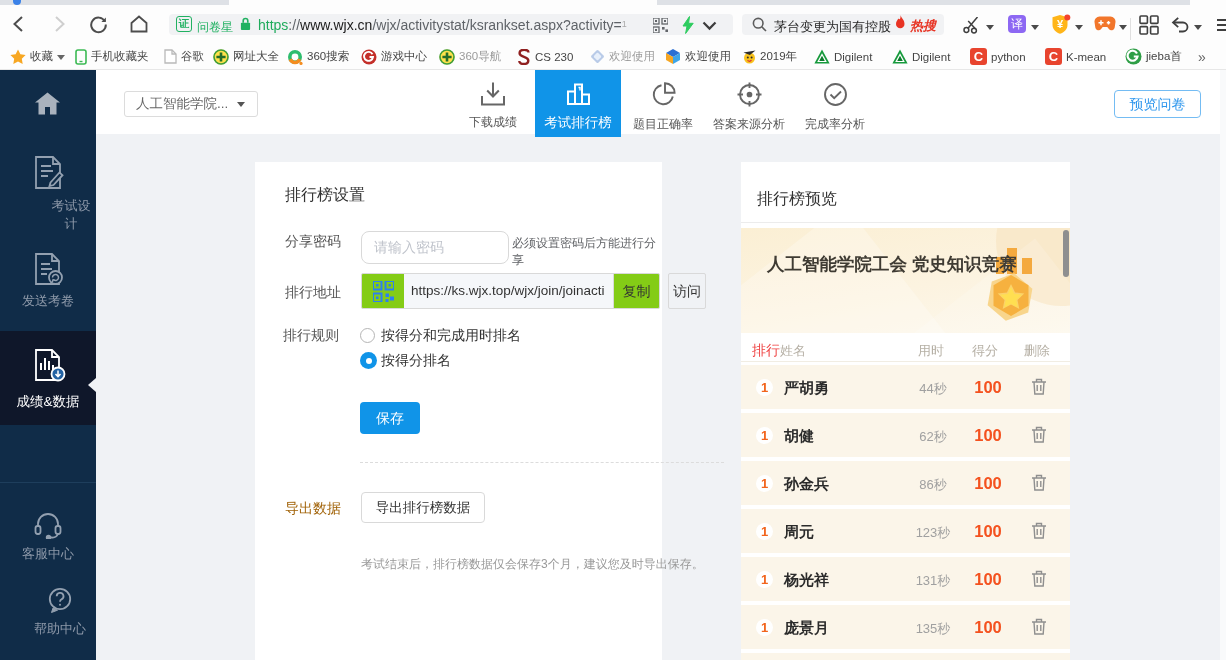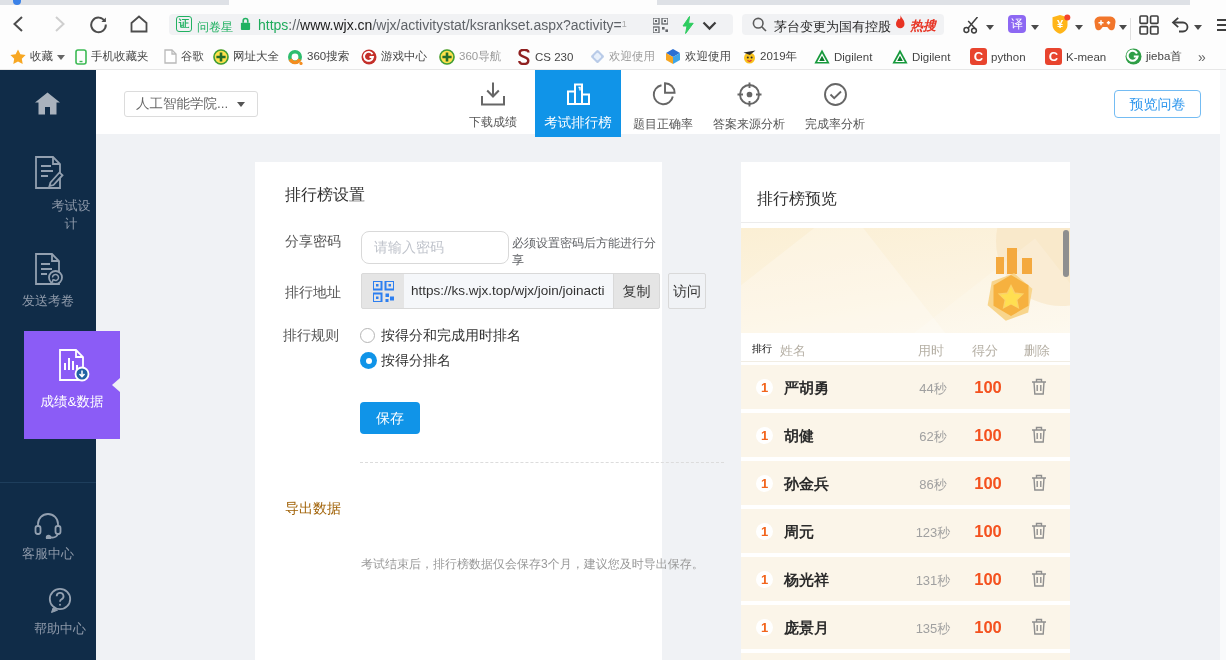--- a/index.html
+++ b/index.html
@@ -214,21 +214,21 @@
             <g fill="none" stroke="#93a0b0" stroke-width="1.8">
               <path d="M4 2 H20 L27 9 V32 H4 Z"></path>
               <path d="M20 2 V9 H27"></path>
               <path d="M9 12 H18 M9 17 H20 M9 22 H15"></path>
               <circle cx="23.5" cy="25.5" r="6.5" fill="#102c48"></circle>
               <path d="M20.5 25.5 a3 3 0 1 1 1.2 2.4 M20.3 30 l0.8 -2.4 2.2 0.8" stroke-width="1.5"></path>
             </g>
           </svg>
         <div style="margin-top:3px;">发送考卷</div>
       </div>
-      <div class="abs" id="sbactive" style="left:0;top:261px;width:96px;height:108px;background:#8b5cf6;margin-left:24px;">
+      <div class="abs" id="sbactive" style="left:0;top:261px;width:96px;height:94px;background:#0f172a;">
         <svg class="abs" style="left:33px;top:17px" width="33" height="34" viewBox="0 0 33 34">
             <g fill="none" stroke="#fff" stroke-width="1.8">
               <path d="M3 2 H19 L26 9 V32 H3 Z"></path>
               <path d="M19 2 V9 H26"></path>
               <path d="M8 22 V15 M12 22 V10 M16 22 V13 M20 22 V17" stroke-width="2"></path>
               <circle cx="25" cy="26" r="6.5" fill="#2262a3"></circle>
               <path d="M25 22.5 V28 M22.5 26 l2.5 2.6 2.5 -2.6" stroke-width="1.5"></path>
             </g>
           </svg>
         <div class="sbitem" style="top:62px;color:#fff;font-size:13.5px;">成绩&amp;数据</div>
@@ -312,21 +312,21 @@
         <div class="lbl">答案来源分析</div>
       </div>
       <div class="abs" style="left:1018px;top:20px;width:87px;height:28px;border:1px solid #74bcf3;border-radius:4px;color:#2f97ed;font-size:14px;text-align:center;line-height:26px;background:#fff;">预览问卷</div>
     </div>
     <div class="abs" id="formcard">
       <div class="abs" style="left:30px;top:23px;font-size:16px;color:#333;">排行榜设置</div>
       <div class="abs" style="left:30px;top:71px;font-size:14px;color:#555;">分享密码</div>
       <div class="inp" style="left:106px;top:69px;width:148px;height:33px;font-size:14px;color:#c0c4cc;line-height:31px;padding-left:12px;">请输入密码</div>
       <div class="abs" style="left:257px;top:73px;font-size:12px;color:#606266;">必须设置密码后方能进行分享</div>
       <div class="abs" style="left:30px;top:122px;font-size:14px;color:#555;">排行地址</div>
-      <div class="abs" style="left:106px;top:111px;width:299px;height:36px;border:1px solid #d9d9d9;border-radius:2px;display:flex;background:#e5e5e5;">
+      <div class="abs" style="left:106px;top:111px;width:299px;height:36px;border:1px solid #d9d9d9;border-radius:2px;display:flex;background:#84cc16;">
         <div style="width:42px;display:flex;align-items:center;justify-content:center;">
           <svg width="21" height="21" viewBox="0 0 21 21" fill="#2d7ff0">
               <rect x="0" y="0" width="8.5" height="8.5" fill="none" stroke="#2d7ff0" stroke-width="2"></rect>
               <rect x="3" y="3" width="2.5" height="2.5"></rect>
               <rect x="12.5" y="0" width="8.5" height="8.5" fill="none" stroke="#2d7ff0" stroke-width="2"></rect>
               <rect x="15.5" y="3" width="2.5" height="2.5"></rect>
               <rect x="0" y="12.5" width="8.5" height="8.5" fill="none" stroke="#2d7ff0" stroke-width="2"></rect>
               <rect x="3" y="15.5" width="2.5" height="2.5"></rect>
               <rect x="12.5" y="12.5" width="3.5" height="3.5"></rect>
               <rect x="17" y="15.5" width="4" height="4"></rect>
@@ -339,43 +339,45 @@
       <div class="abs" style="left:413px;top:111px;width:38px;height:36px;border:1px solid #d9d9d9;border-radius:2px;text-align:center;font-size:14px;color:#333;line-height:34px;">访问</div>
       <div class="abs" style="left:28px;top:165px;font-size:14px;color:#555;">排行规则</div>
       <div class="abs" style="left:105px;top:166px;width:15px;height:15px;border:1px solid #b5b5b5;border-radius:50%;background:#fff;"></div>
       <div class="abs" style="left:126px;top:165px;font-size:14px;color:#333;">按得分和完成用时排名</div>
       <div class="abs" style="left:105px;top:190px;width:17px;height:17px;border-radius:50%;background:#1094e8;"></div>
       <div class="abs" style="left:110.5px;top:195.5px;width:6px;height:6px;border-radius:50%;background:#fff;"></div>
       <div class="abs" style="left:126px;top:190px;font-size:14px;color:#333;">按得分排名</div>
       <div class="abs" style="left:105px;top:240px;width:60px;height:32px;background:#1094e8;border-radius:4px;color:#fff;font-size:14px;text-align:center;line-height:32px;">保存</div>
       <div class="abs" style="left:105px;top:300px;width:364px;height:0;border-top:1px dashed #dcdcdc;"></div>
       <div class="abs" style="left:30px;top:338px;font-size:14px;color:#a16207;">导出数据</div>
+      <div class="abs" style="left:106px;top:330px;width:124px;height:31px;border:1px solid #d9d9d9;border-radius:4px;font-size:13.5px;color:#333;text-align:center;line-height:29px;">导出排行榜数据</div>
       <div class="abs" style="left:106px;top:394px;font-size:12px;color:#999;white-space:nowrap;">考试结束后，排行榜数据仅会保存3个月，建议您及时导出保存。</div>
     </div>
     <div class="abs" style="left:1220px;top:0;width:6px;height:590px;background:#f9fafb;"></div>
     <div class="abs" id="prevcard">
       <div class="abs" style="left:16px;top:27px;font-size:16px;color:#333;">排行榜预览</div>
       <div class="abs" style="left:0;top:60px;width:329px;height:1px;background:#ececec;"></div>
       <div class="abs" id="banner" style="left:0;top:66px;width:329px;height:105px;background:linear-gradient(170deg,#fbefd4 0%,#fcf3e0 55%,#fdf8ec 100%);overflow:hidden;">
         <div class="abs" style="left:255px;top:-52px;width:130px;height:130px;border-radius:50%;background:#f9e9cb;"></div>
         <div class="abs" style="left:-70px;top:36px;width:270px;height:220px;background:rgba(255,255,255,0.26);transform:rotate(-38deg);"></div>
         <div class="abs" style="left:150px;top:60px;width:230px;height:200px;background:rgba(255,255,255,0.17);transform:rotate(-38deg);"></div>
         <svg class="abs" style="left:255px;top:20px" width="37" height="26" viewBox="0 0 37 26" fill="#f4a93e">
             <rect x="0" y="9" width="8" height="17"></rect>
             <rect x="11" y="0" width="10" height="26"></rect>
             <rect x="26" y="10" width="10" height="16"></rect>
           </svg>
+        <div class="abs" style="left:26px;top:24px;font-size:17.5px;font-weight:bold;color:#3f3b33;white-space:nowrap;">人工智能学院工会 党史知识竞赛</div>
         <svg class="abs" style="left:243px;top:42px" width="54" height="52" viewBox="0 0 54 52">
           <path d="M26 3 L46.6 15 V39 L26 51 L5.4 39 V15 Z" fill="#f8d58c" transform="rotate(10 26 27)"></path>
           <path d="M27 5 L44.5 15.2 V35.8 L27 46 L9.5 35.8 V15.2 Z" fill="#f6b13f"></path>
           <path d="M27 14 l4.1 8.4 9.2 1.1 -6.8 6.4 1.8 9.1 -8.3 -4.5 -8.3 4.5 1.8 -9.1 -6.8 -6.4 9.2 -1.1 Z" fill="#fbd26a"></path>
           <path d="M27 17 l3.3 6.9 7.6 0.9 -5.6 5.3 1.5 7.5 -6.8 -3.7 -6.8 3.7 1.5 -7.5 -5.6 -5.3 7.6 -0.9 Z" fill="#ffdf51"></path>
         </svg>
       </div>
-      <div class="abs" style="left:11px;top:180px;font-size:10px;color:#000000;">排行</div>
+      <div class="abs" style="left:11px;top:180px;font-size:14px;color:#ef4444;">排行</div>
       <div class="abs" style="left:39px;top:180px;font-size:13px;color:#b5afa4;">姓名</div>
       <div class="abs" style="left:168px;top:180px;width:44px;text-align:center;font-size:13px;color:#b5afa4;">用时</div>
       <div class="abs" style="left:222px;top:180px;width:44px;text-align:center;font-size:13px;color:#b5afa4;">得分</div>
       <div class="abs" style="left:274px;top:180px;width:44px;text-align:center;font-size:13px;color:#b5afa4;">删除</div>
       <div class="abs" style="left:0;top:199px;width:329px;height:1px;background:#f1ede3;"></div>
       <div class="row" style="top:203px;">
           <span class="rk">1</span>
           <span class="nm">严胡勇</span>
           <span class="tm">44秒</span>
           <span class="sc">100</span>

